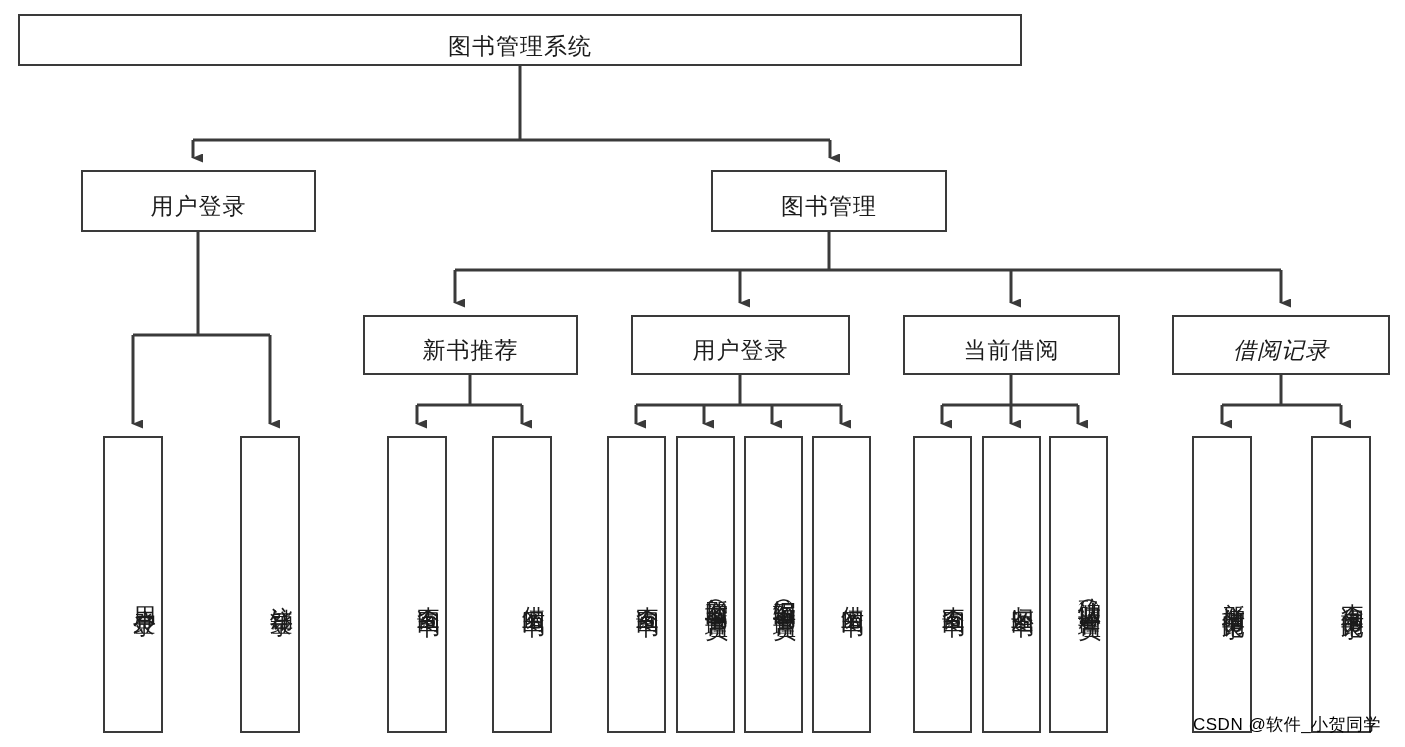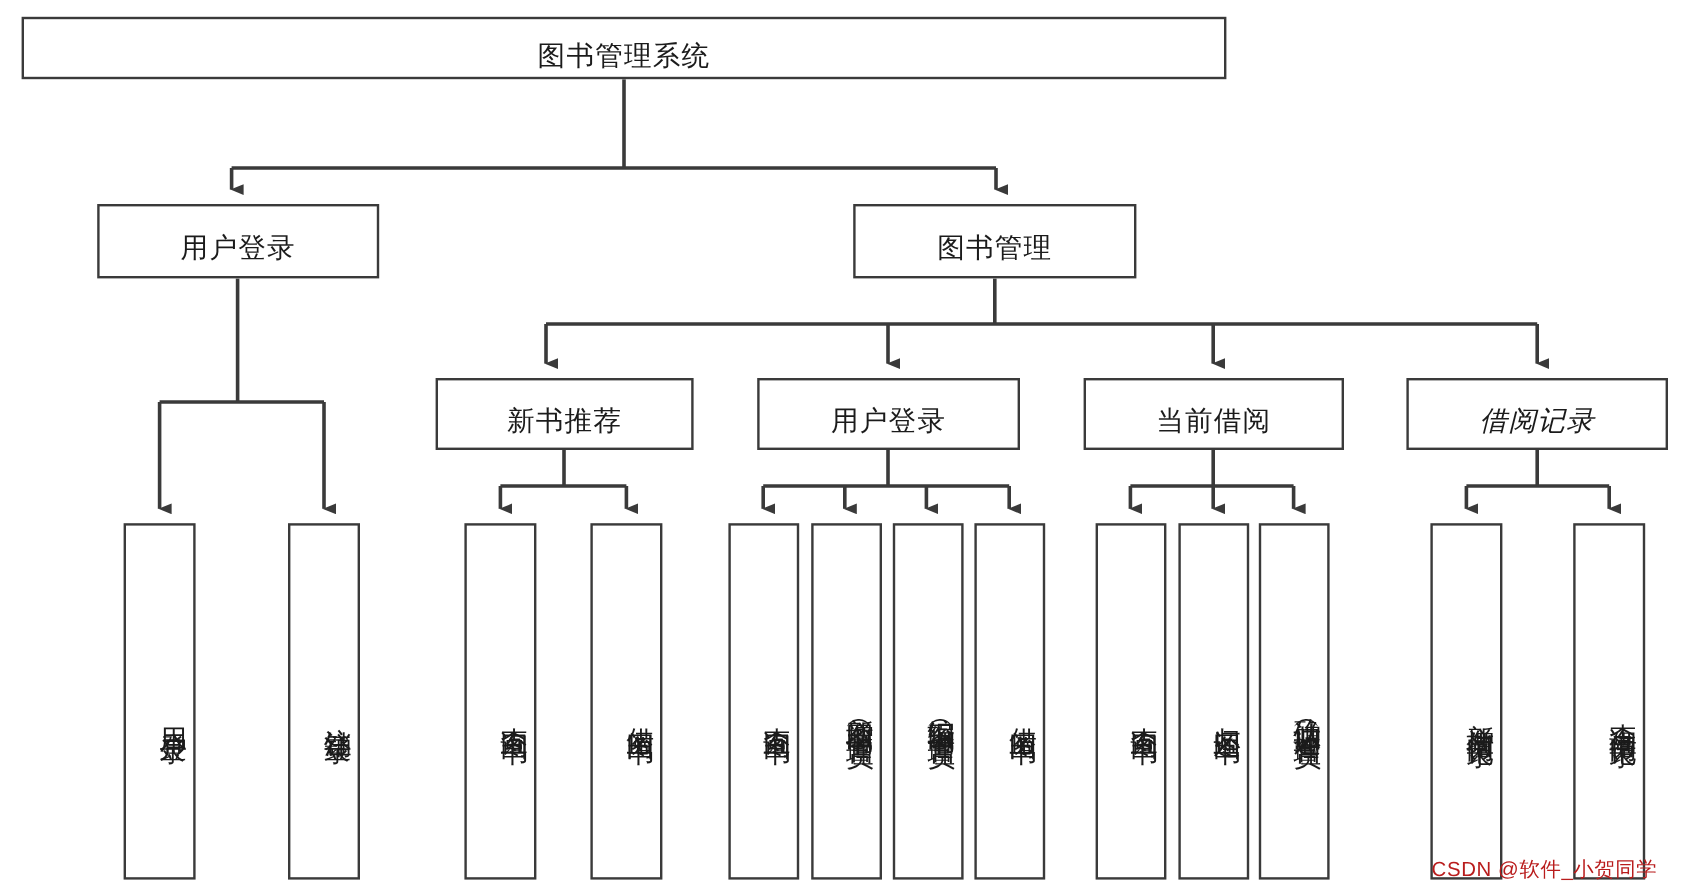--- a/index.html
+++ b/index.html
@@ -57,21 +57,21 @@
   .node .label {
     display: block;
     white-space: pre;
     margin-top: 12px;
   }
   .watermark {
     position: absolute;
     left: 1193px;
     top: 713px;
     font-size: 17px;
-    color: #b91c1c;
+    color: #000000;
     letter-spacing: 0.5px;
     white-space: pre;
     user-select: none;
   }
 </style>
 </head>
 <body>
 
 <div id="canvas">
 

